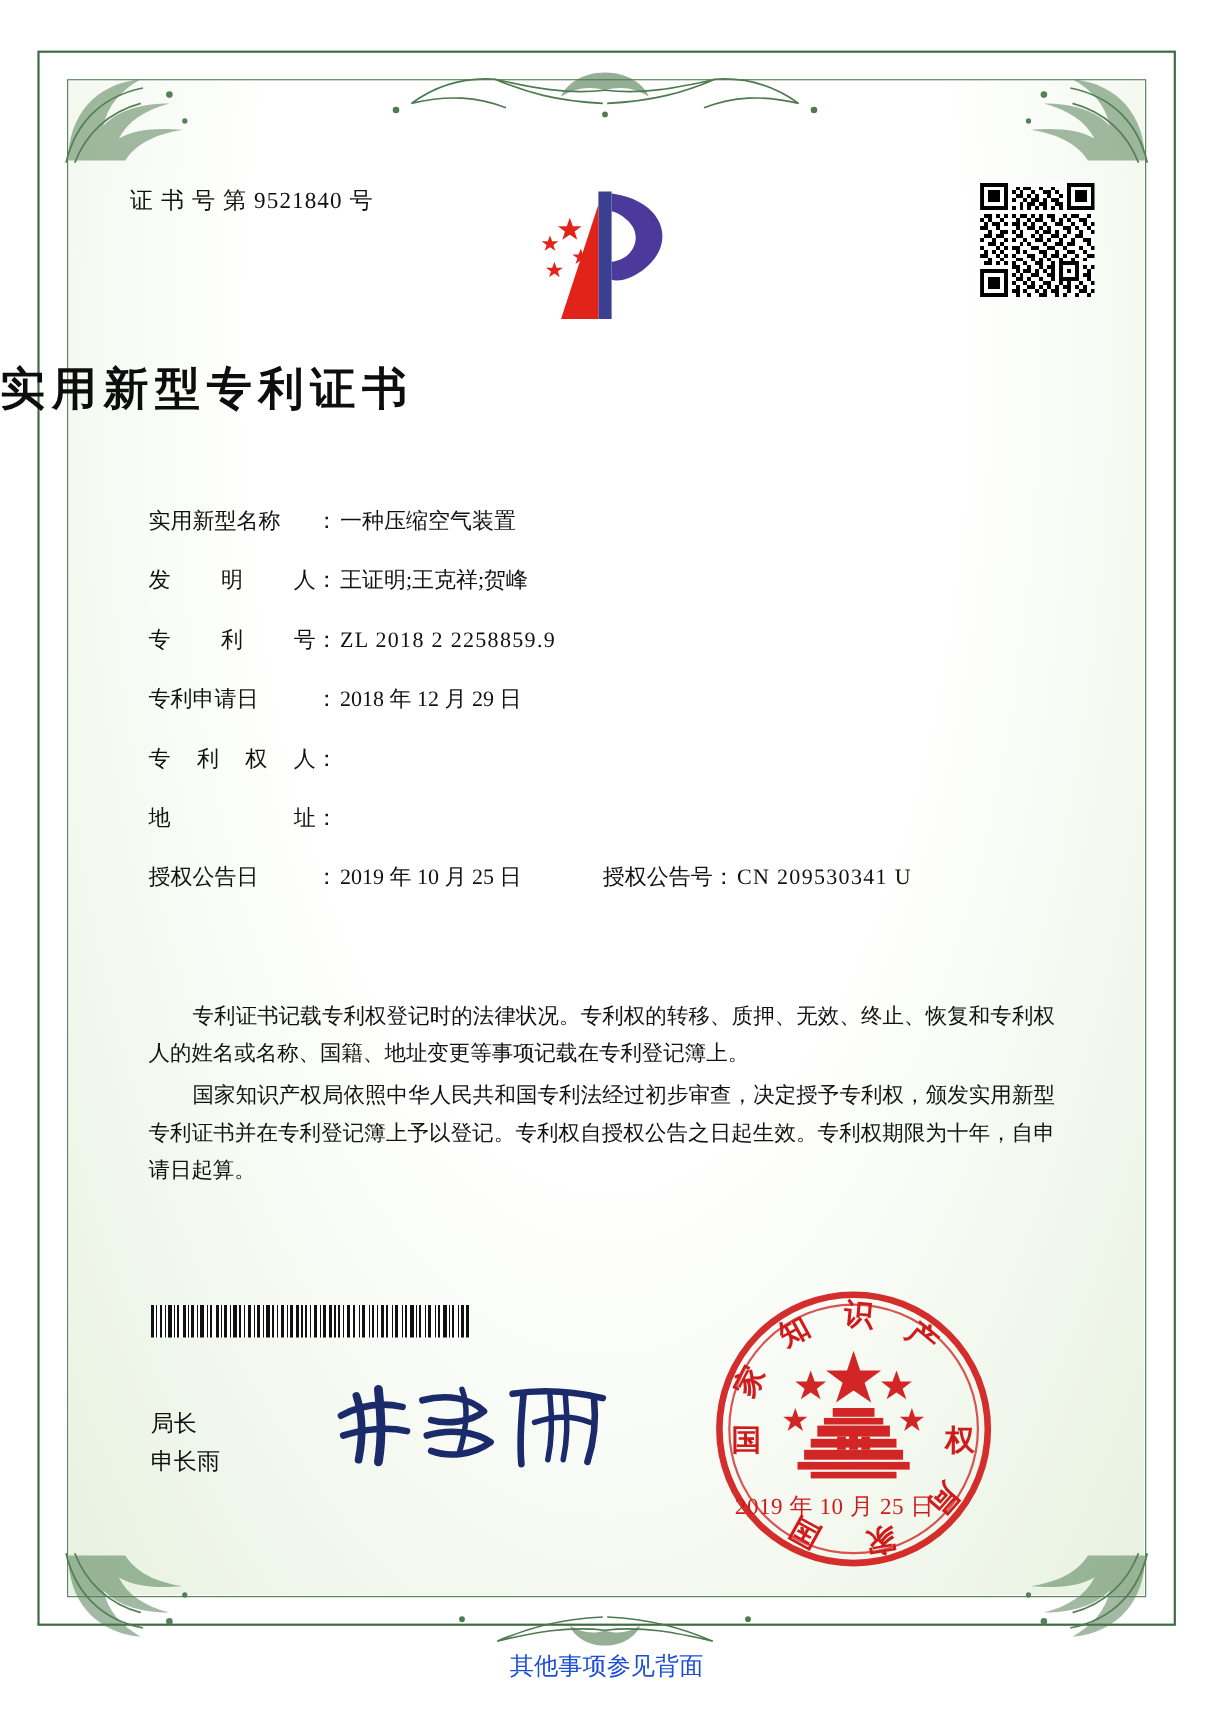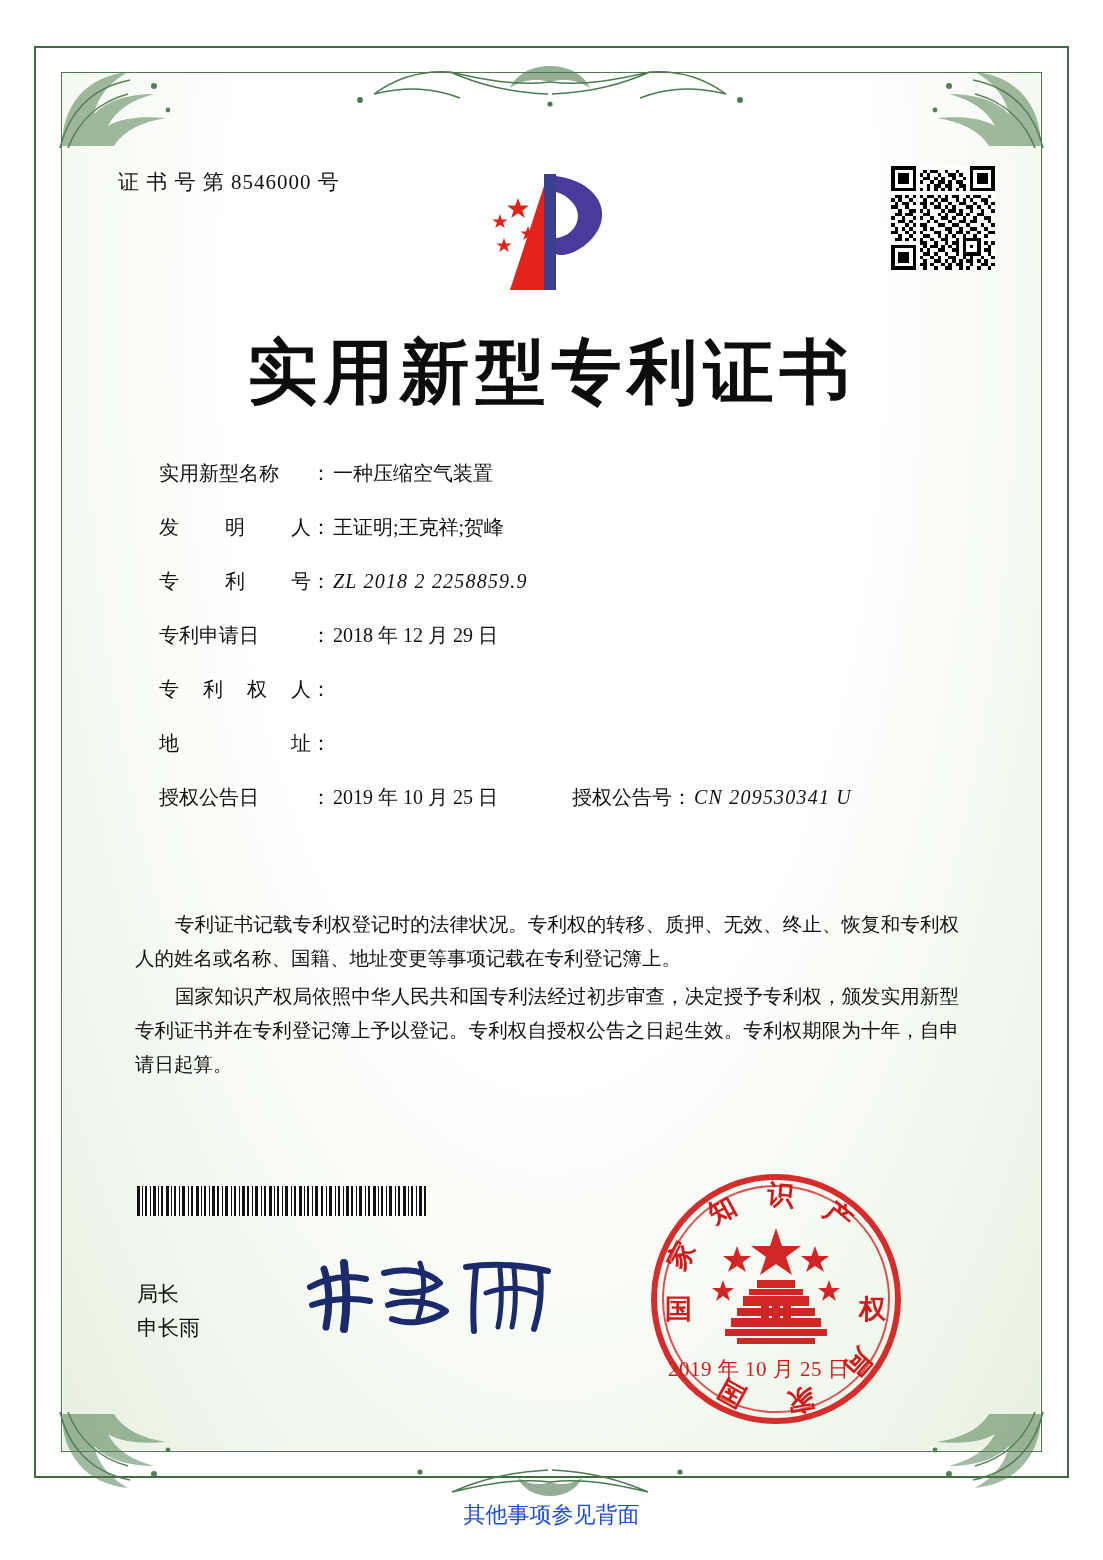--- a/index.html
+++ b/index.html
@@ -99,61 +99,60 @@
     top: 168px;
     height: 128px;
     pointer-events: none;
   }
   .emblem svg { display:block; margin: 0 auto; }
 
   .title {
     position: absolute;
     left: 0; right: 0;
     top: 326px;
-    text-align: center;
-    font-size: 70px;
+    text-align: left;
+    font-size: 41px;
     font-weight: bold;
     letter-spacing: 6px;
     color: #0d0d0d;
     font-family: "DejaVu Serif", serif;
   }
 
   
   .fields {
     position: absolute;
     left: 135px;
     top: 460px;
     width: 820px;
   }
   .field {
     display: flex;
     align-items: baseline;
     margin-bottom: 27px;
     font-size: 20px;
     color: #111;
     white-space: nowrap;
-    margin-left: 24px;
   }
   .field .label {
     width: 152px;
     flex: none;
     letter-spacing: 0px;
   }
   .field .label.spread {
     display: flex;
     justify-content: space-between;
   }
   .field .colon { margin: 0 2px 0 0; }
   .field .value {
     font-size: 20px;
   }
   .field.two-col .secondary-label {
     margin-left: 74px;
   }
-  .mono-sp { letter-spacing: 1.2px; font-style: italic; }
+  .mono-sp { letter-spacing: 1.2px; }
 
   
   .body-text {
     position: absolute;
     left: 135px;
     top: 908px;
     width: 824px;
     font-size: 19.5px;
     line-height: 34px;
     color: #111;
@@ -286,21 +285,21 @@
   <div class="edge-bottom">
     <svg viewBox="0 0 500 46" fill="none" stroke="currentColor" stroke-width="1.5">
       <path d="M250 6 C234 6 222 14 218 24 C228 18 240 16 250 20 C260 16 272 18 282 24 C278 14 266 6 250 6 Z" fill="currentColor" opacity=".6" stroke="none"></path>
       <path d="M250 20 C216 24 186 18 152 10 C180 22 208 30 248 32"></path>
       <path d="M250 20 C284 24 314 18 348 10 C320 22 292 30 252 32"></path>
       <circle cx="120" cy="30" r="2.6" fill="currentColor" stroke="none"></circle>
       <circle cx="380" cy="30" r="2.6" fill="currentColor" stroke="none"></circle>
     </svg>
   </div>
 
-  <div class="cert-no">证 书 号 第 8546000 号</div>
+  <div class="cert-no">证 书 号 第 9521840 号</div>
 
   <div class="qr">
     <svg viewBox="0 0 29 29" shape-rendering="crispEdges" width="104" height="104">
       <rect width="29" height="29" fill="#ffffff"></rect>
       <g fill="#000000">
 
         <path d="M0 0h7v7H0z"></path>
           <path d="M1 1h5v5H1z" fill="#fff"></path>
           <path d="M2 2h3v3H2z"></path>
         <path d="M22 0h7v7h-7z"></path>

